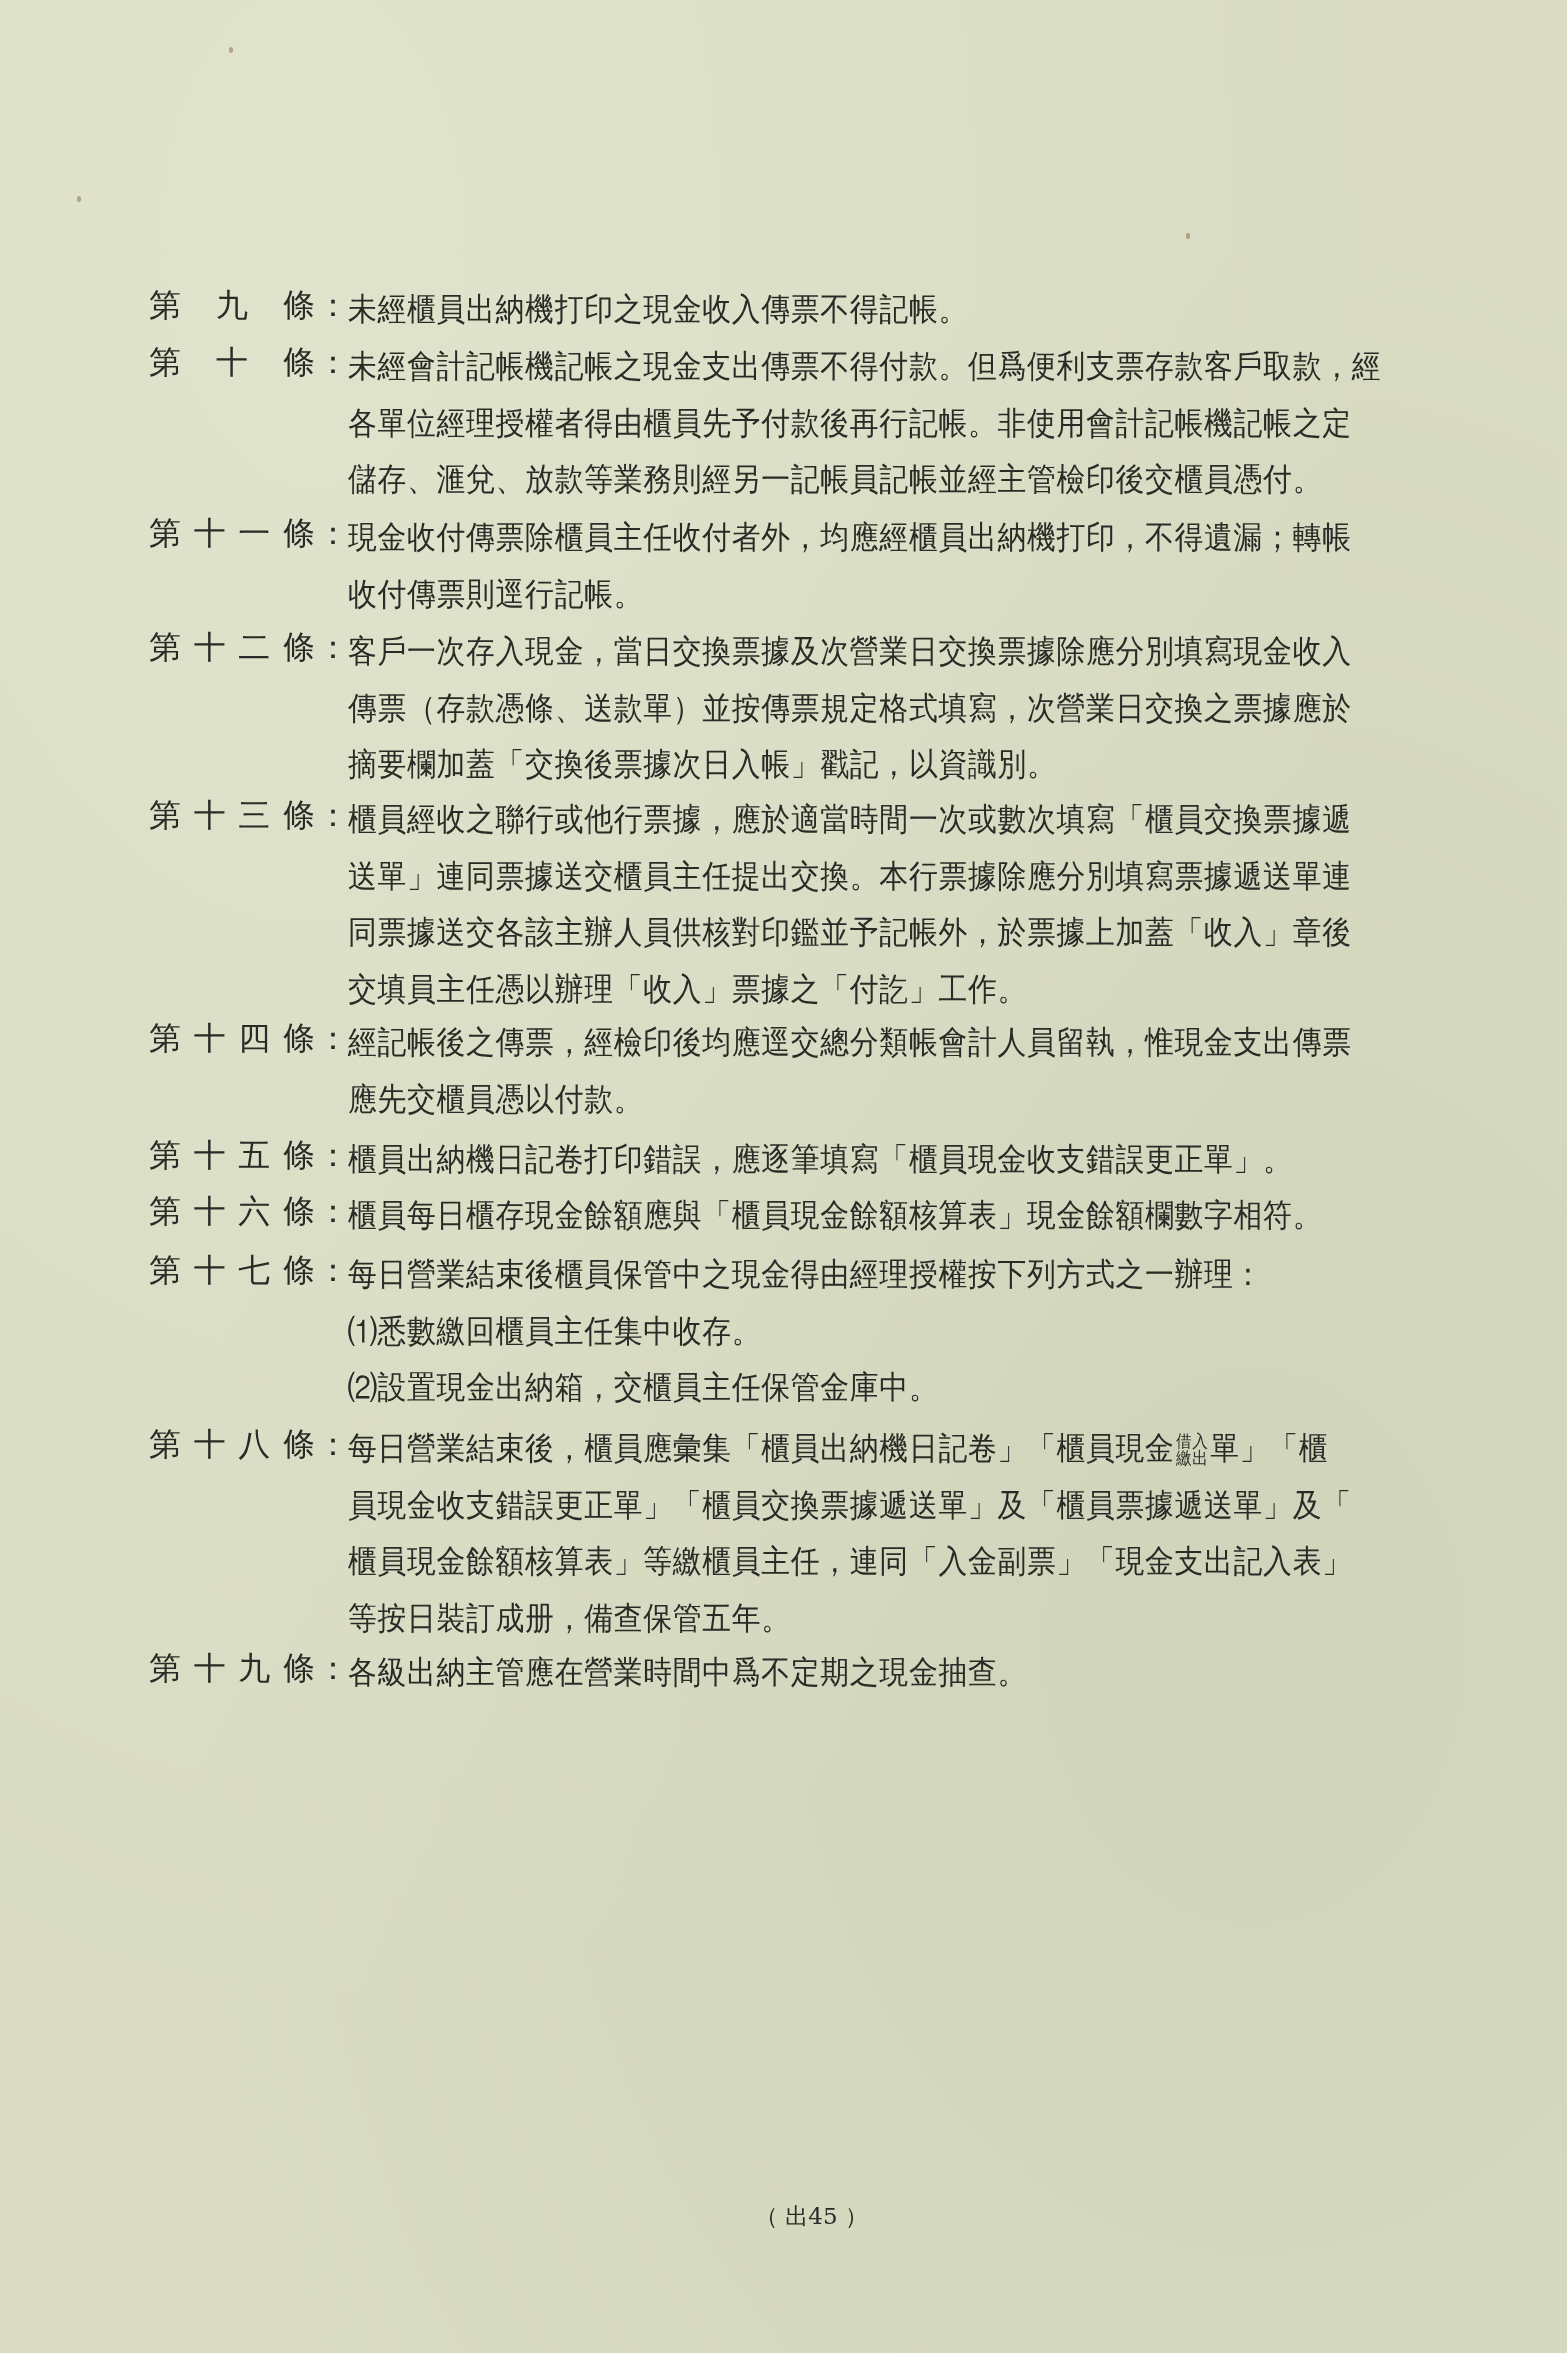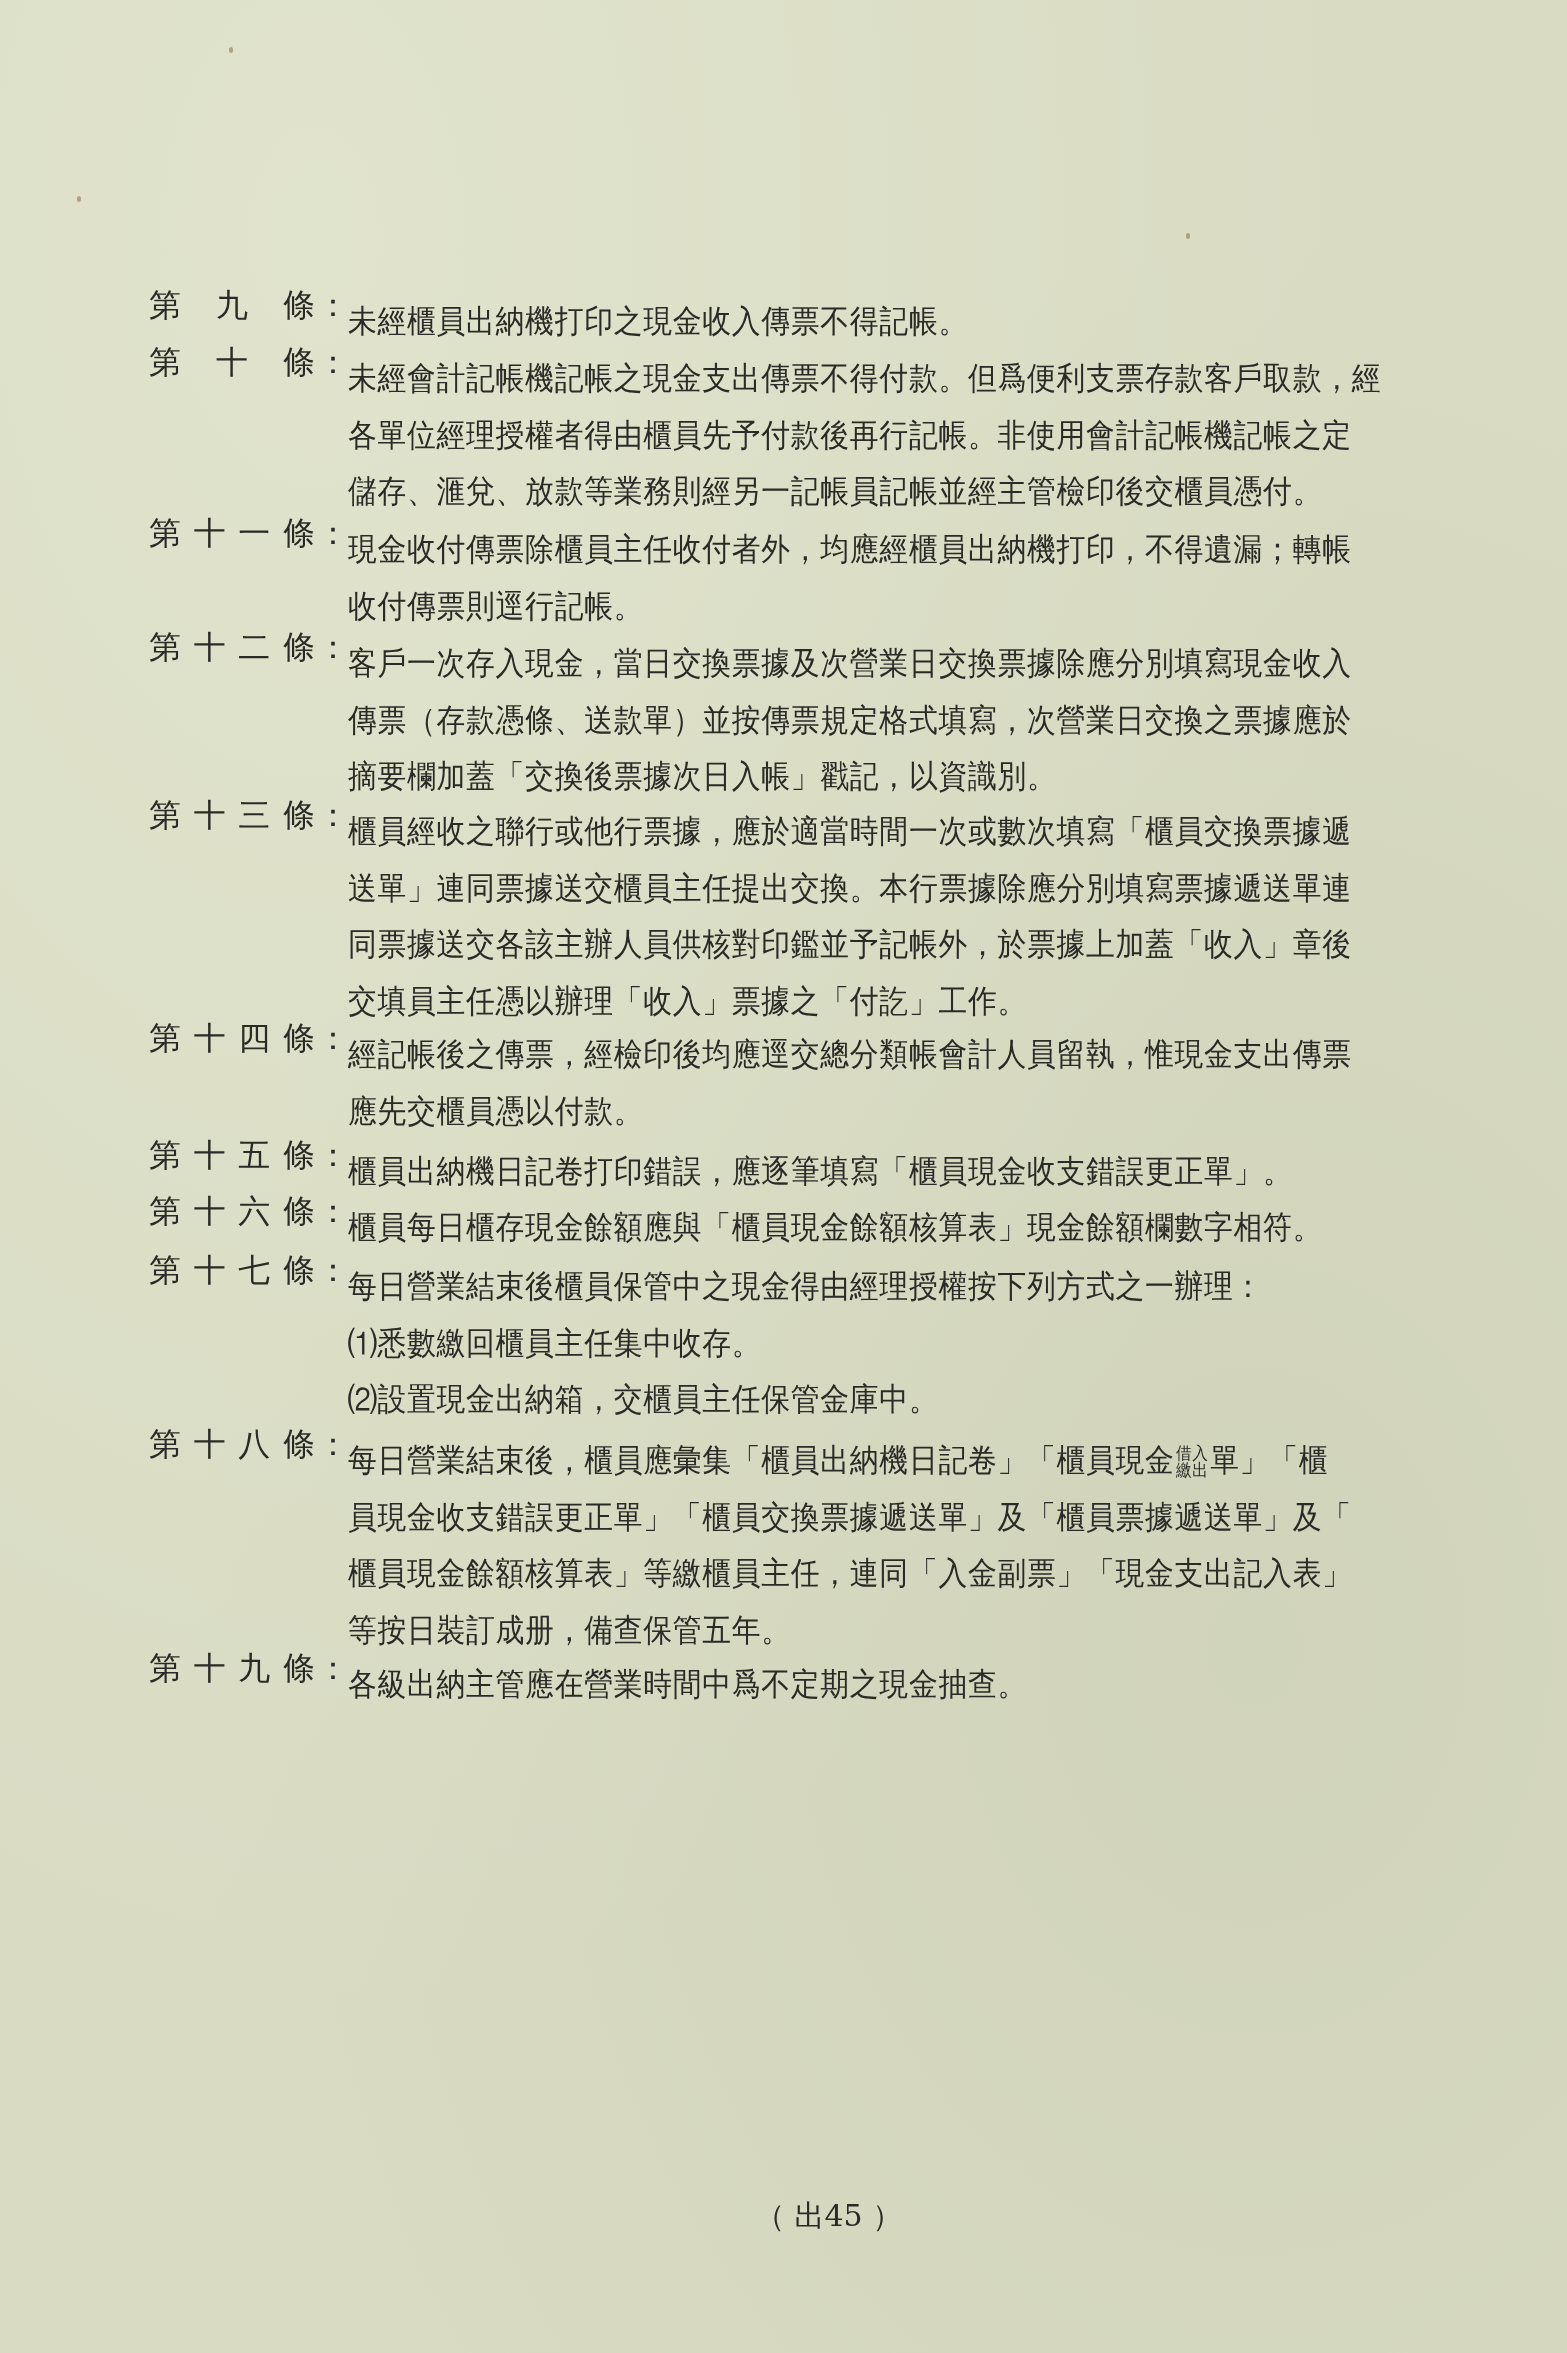--- a/index.html
+++ b/index.html
@@ -47,21 +47,21 @@
     .article-colon {
       position: absolute;
       left: 168px;
       top: 0;
       font-size: 32px;
       line-height: 32px;
     }
     .article-body {
       position: absolute;
       left: 199px;
-      top: 16px;
+      top: 4px;
       width: 1107px;
     }
     .line {
       font-size: 32px;
       line-height: 32px;
       height: 32px;
       white-space: nowrap;
       letter-spacing: 0.8px;
       margin-bottom: 24.5px;
       transform: scaleX(0.9);
@@ -76,21 +76,21 @@
       margin: 0 1.6px;
     }
     .sub .top, .sub .bot {
       display: block;
     }
     .footer {
       position: absolute;
       top: 2200px;
       left: 755px;
       font-family: "DejaVu Serif", "Liberation Serif", serif;
-      font-size: 30px;
+      font-size: 23px;
       line-height: 32px;
       color: #2a2a26;
       white-space: nowrap;
     }
     .speck {
       position: absolute;
       width: 4px; height: 5.5px;
       border-radius: 50%;
       background: rgba(140,110,70,0.55);
     }

